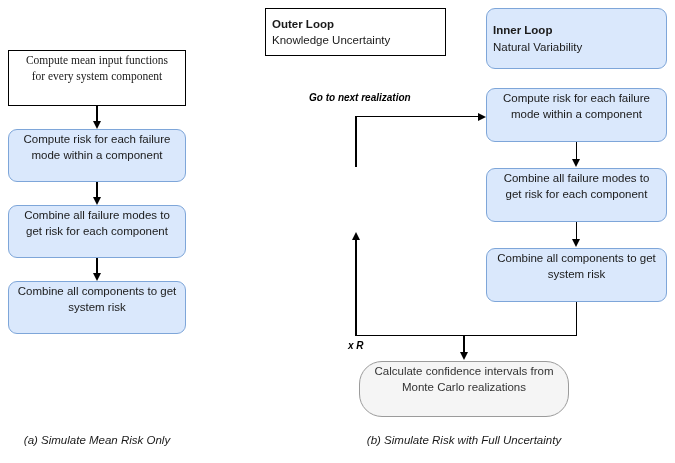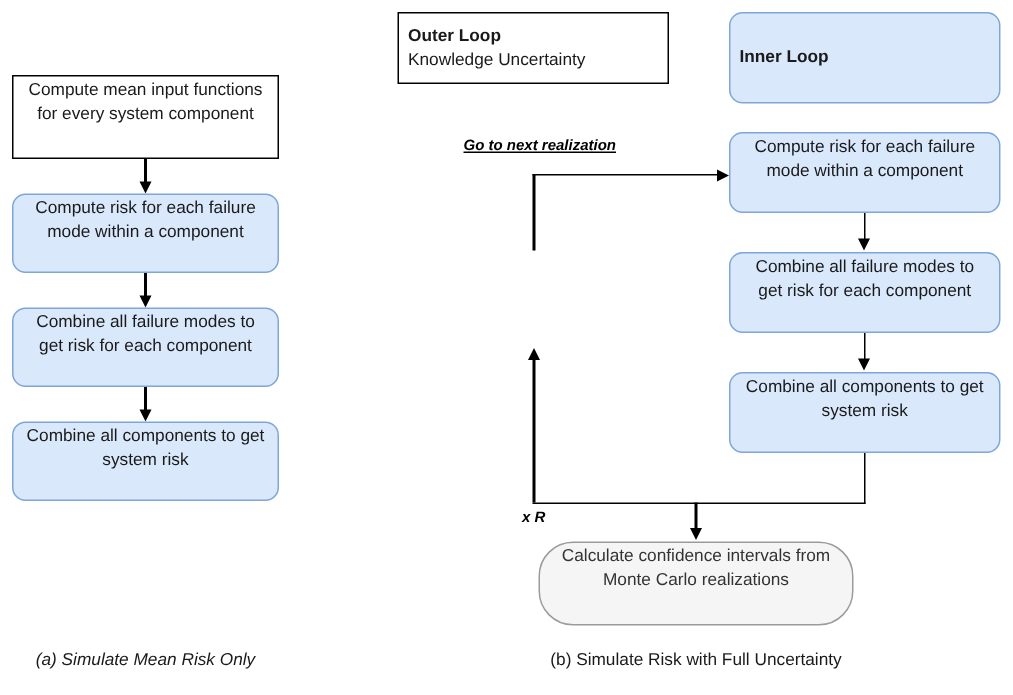--- a/index.html
+++ b/index.html
@@ -92,21 +92,21 @@
     color: #1a1a1a;
     white-space: nowrap;
     text-align: center;
   }
 </style>
 </head>
 <body>
 
 <div id="canvas">
 
-  <div class="node plain" style="left:8px; top:50px; width:178px; height:56px;">Compute mean input functions
+  <div class="node plain" style="left:8px; top:50px; width:178px; height:56px;font-family:Liberation Serif, serif;">Compute mean input functions
 for every system component</div>
 
   <div class="edge v" style="left:96.3px; top:106px; height:17px;"></div>
   <div class="arrowhead down" style="left:92.5px; top:121px;"></div>
 
   <div class="node blue" style="left:8px; top:129px; width:178px; height:53px;">Compute risk for each failure
 mode within a component</div>
 
   <div class="edge v" style="left:96.3px; top:182px; height:17px;"></div>
   <div class="arrowhead down" style="left:92.5px; top:197px;"></div>
@@ -122,50 +122,51 @@
 
   <div class="caption" style="left:8px; top:434px; width:178px;font-style:italic;">(a) Simulate Mean Risk Only</div>
 
   <div class="node plain header" style="left:265px; top:8px; width:181px; height:48px; flex-direction:column;">
     <span class="hl">Outer Loop</span>
     <span>Knowledge Uncertainty</span>
   </div>
 
   <div class="node blue header" style="left:486px; top:8px; width:181px; height:61px; flex-direction:column;">
     <span class="hl">Inner Loop</span>
+    <span>Natural Variability</span>
   </div>
 
 
   <div class="node blue" style="left:486px; top:88px; width:181px; height:54px;">Compute risk for each failure
 mode within a component</div>
 
   <div class="node blue" style="left:486px; top:168px; width:181px; height:54px;">Combine all failure modes to
 get risk for each component</div>
 
   <div class="node blue" style="left:486px; top:248px; width:181px; height:54px;">Combine all components to get
 system risk</div>
 
   <div class="node gray" style="left:359px; top:361px; width:210px; height:56px;">Calculate confidence intervals from
 Monte Carlo realizations</div>
 
   <div class="edge v" style="left:355.3px; top:116px; height:51px;"></div>
   <div class="edge h" style="left:355.3px; top:116px; width:123px;"></div>
   <div class="arrowhead right" style="left:478px; top:112.5px;"></div>
-  <div class="edge-label" style="left:309px; top:92px;text-decoration:underline;">Go to next realization</div>
+  <div class="edge-label" style="left:309px; top:92px;">Go to next realization</div>
 
   <div class="edge v" style="left:575.8px; top:142px; height:18px;"></div>
   <div class="arrowhead down" style="left:572px; top:159px;"></div>
 
   <div class="edge v" style="left:575.8px; top:222px; height:18px;"></div>
   <div class="arrowhead down" style="left:572px; top:239px;"></div>
 
   <div class="edge v" style="left:575.8px; top:302px; height:34px;"></div>
   <div class="edge h" style="left:355.3px; top:335px; width:221.9px;"></div>
   <div class="edge v" style="left:355.3px; top:240px; height:95px;"></div>
   <div class="arrowhead up" style="left:351.5px; top:232px;"></div>
   <div class="edge-label" style="left:348px; top:340px;">x R</div>
 
   <div class="edge v" style="left:463.3px; top:335px; height:18px;"></div>
   <div class="arrowhead down" style="left:459.5px; top:352px;"></div>
 
-  <div class="caption" style="left:359px; top:434px; width:210px;">(b) Simulate Risk with Full Uncertainty</div>
+  <div class="caption" style="left:359px; top:434px; width:210px;font-style:italic;">(b) Simulate Risk with Full Uncertainty</div>
 
 </div>
 
 </body></html>

